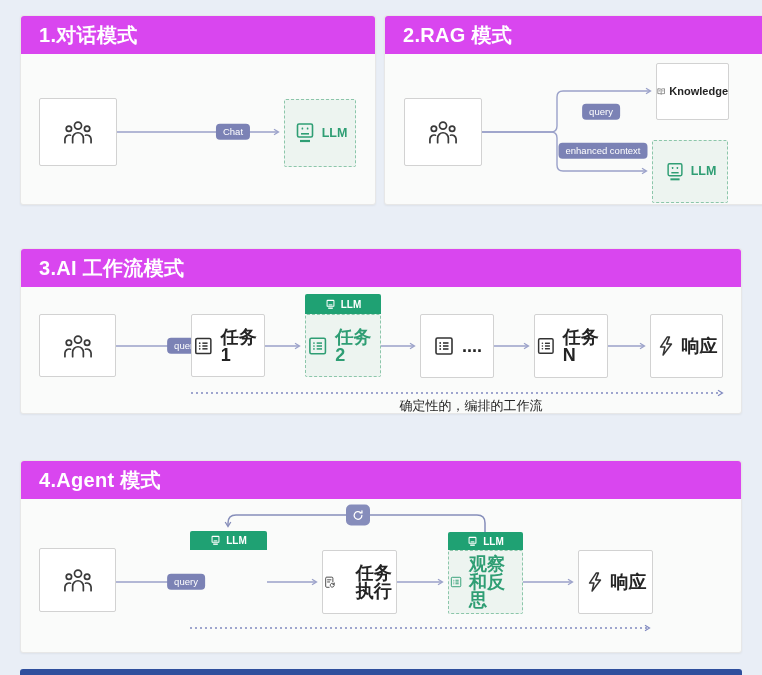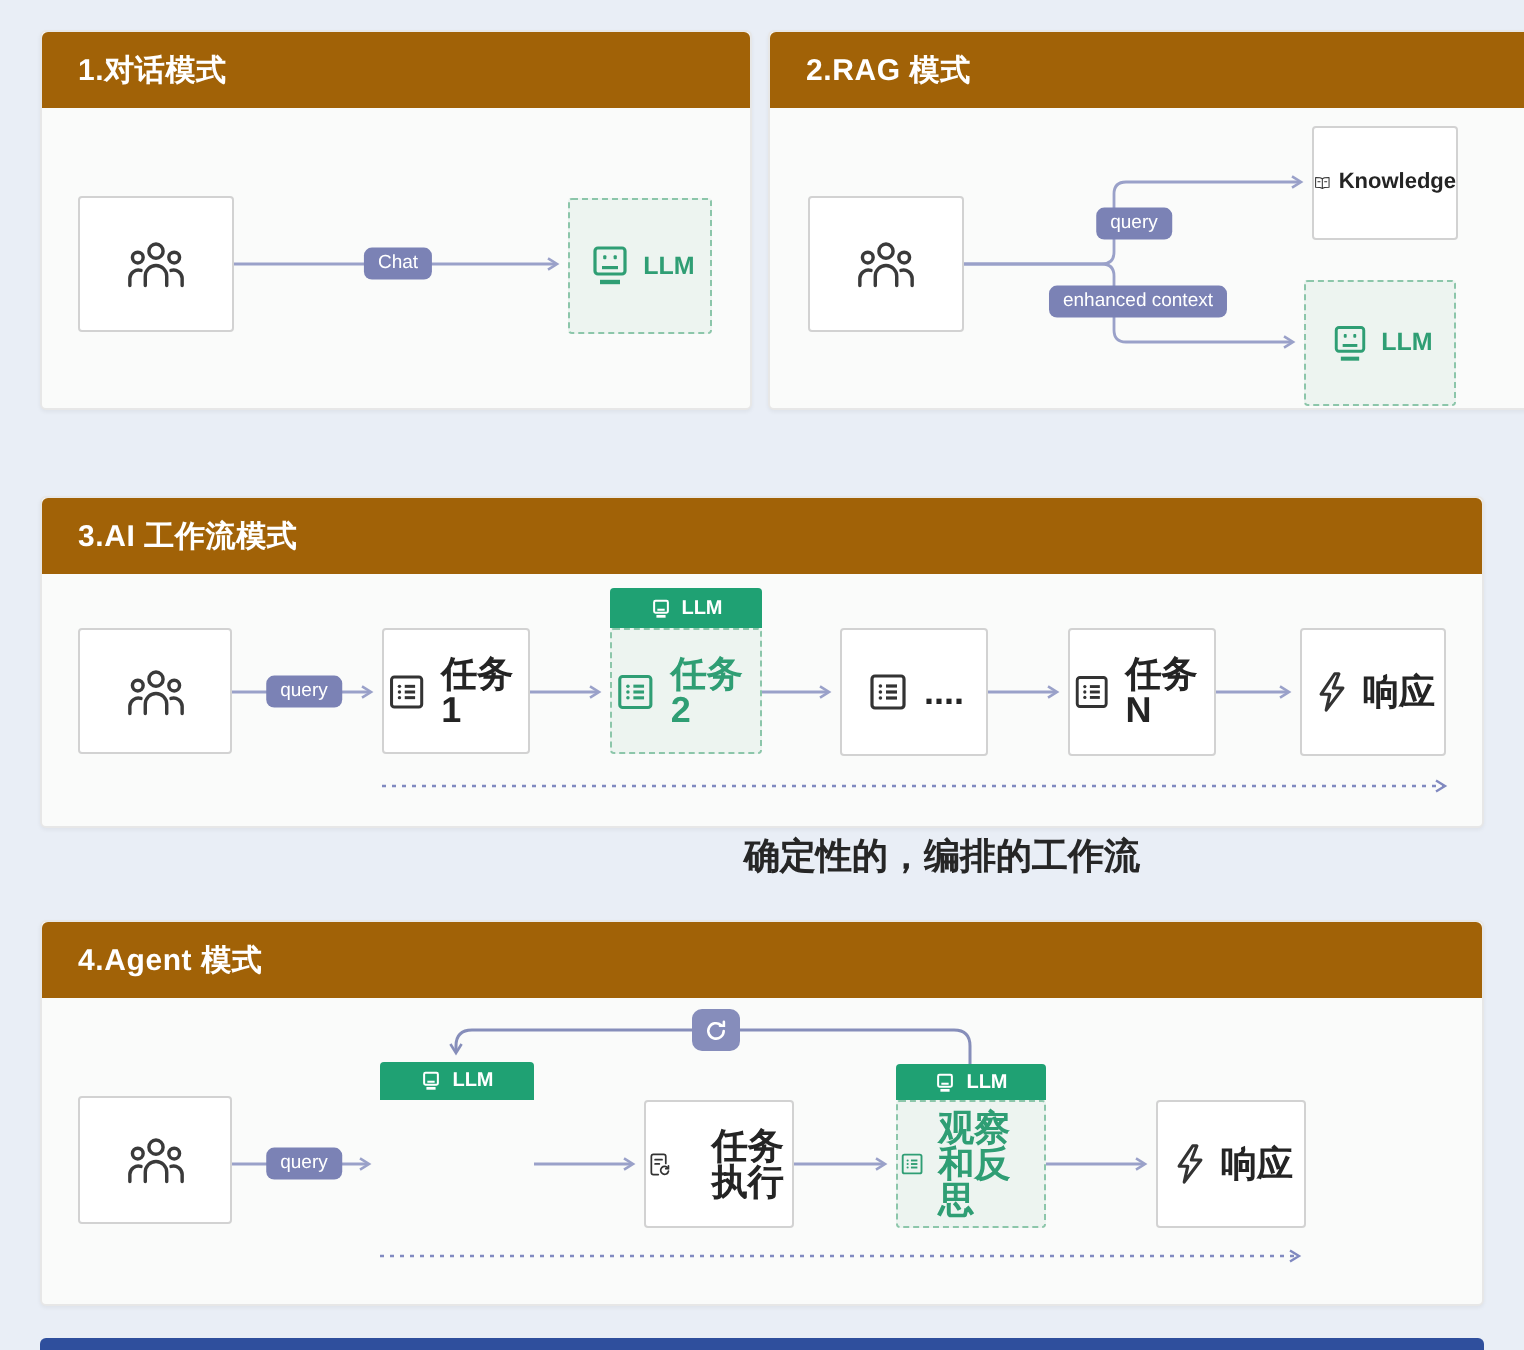--- a/index.html
+++ b/index.html
@@ -10,53 +10,53 @@
     position:relative;overflow:hidden;
   }
   .stage{position:absolute;inset:0;width:762px;height:675px;}
   .panel{
     position:absolute;background:#fafbfa;
     border:1px solid #e7e7e7;border-radius:3px;
     box-shadow:0 1px 2px rgba(0,0,0,.05);
     box-sizing:border-box;
   }
   .panel-header{
-    height:38px;background:#a16207;border-radius:3px 3px 0 0;
+    height:38px;background:#d946ef;border-radius:3px 3px 0 0;
     display:flex;align-items:center;padding:0 18px;
-    color:#ffffff;font-size:15px;font-weight:700;letter-spacing:.3px;
+    color:#ffffff;font-size:20px;font-weight:700;letter-spacing:.3px;
   }
   .wires{position:absolute;left:0;top:0;pointer-events:none;}
   .box{
     position:absolute;background:#ffffff;border:1px solid #d2d2d2;border-radius:2px;
     display:flex;flex-direction:row;align-items:center;justify-content:center;gap:6px;
     box-sizing:border-box;color:#2e2e2e;
   }
   .green-box{background:#edf4f0;border:1px dashed #8cc6aa;}
   .label{font-size:18px;font-weight:700;color:#242424;line-height:1;}
   .label-sm{font-size:11px;font-weight:700;color:#242424;line-height:1;}
   .green-box .label, .llm-label{color:#2f9e74;}
   .llm-label{font-size:12.5px;font-weight:700;line-height:1;}
   .tag{
     position:absolute;background:#1fa173;color:#fff;
     display:flex;align-items:center;justify-content:center;gap:5px;
     font-size:10px;font-weight:700;border-radius:2px 2px 0 0;box-sizing:border-box;
   }
   .badge{
     position:absolute;transform:translate(-50%,-50%);
     background:#7b82b5;color:#ffffff;font-size:9.5px;font-weight:500;
-    padding:3px 7px;border-radius:4px;white-space:nowrap;line-height:1.1;
+    padding:3px 7px;border-radius:4px;white-space:nowrap;line-height:1.1;margin-left:34px;
   }
   .loop-badge{
     position:absolute;transform:translate(-50%,-50%);
     width:24px;height:21px;background:#868dbb;border-radius:5px;
     display:flex;align-items:center;justify-content:center;
   }
   .caption{
     position:absolute;transform:translateX(-50%);
-    font-size:18px;font-weight:700;color:#262626;white-space:nowrap;line-height:1;margin-top:20px;
+    font-size:13px;font-weight:400;color:#262626;white-space:nowrap;line-height:1;
   }
   .icon{display:block;}
   .bottom-strip{
     position:absolute;left:20px;top:669px;width:722px;height:6px;
     background:#2f4f9d;border-radius:3px 3px 0 0;
   }
 </style>
 </head>
 <body>
 

